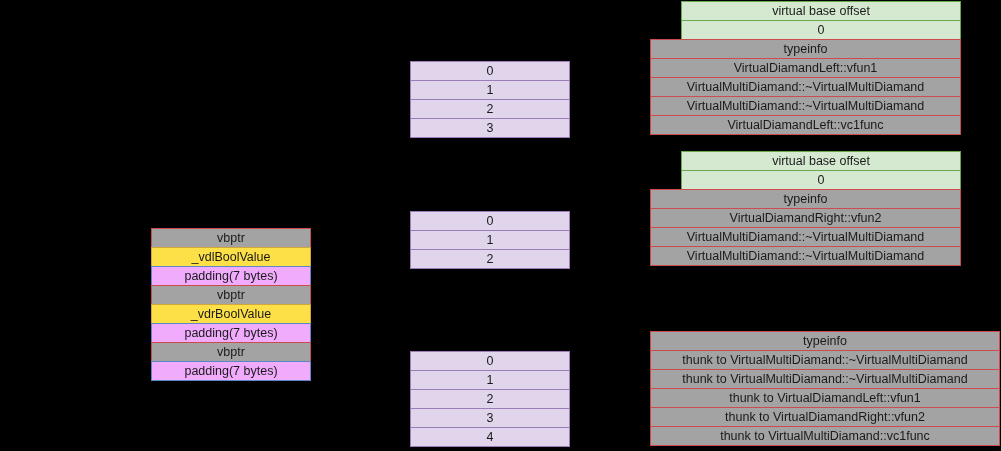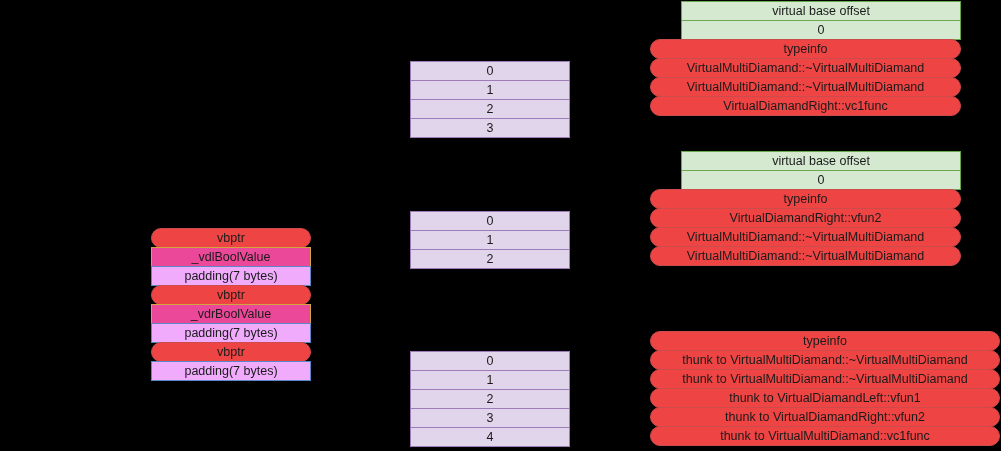--- a/index.html
+++ b/index.html
@@ -32,26 +32,25 @@
     border-top: 1px solid transparent;
     border-bottom: 1px solid transparent;
   }
   
   .c-green {
     background: #d4e9d0;
     border-color: #6aa84f;
     margin-left: 31px;
   }
   .c-pink {
-    background: #ef4444;
+    background: #a3a3a3;
     border-color: #cc4b4b;
-    border-radius: 10px;
   }
   .c-yellow {
-    background: #ec4899;
+    background: #fde047;
     border-color: #d1a63c;
   }
   .c-blue {
     background: #f0abfc;
     border-color: #5b87c6;
   }
   .c-purple {
     background: #e0d5ea;
     border-color: #9d7cb8;
   }
@@ -90,23 +89,24 @@
     <div class="row c-purple">1</div>
     <div class="row c-purple">2</div>
     <div class="row c-purple">3</div>
     <div class="row c-purple">4</div>
   </div>
 
 <div class="table" style="left:650px; top:1px; width:311px;" id="vtable-0">
     <div class="row c-green">virtual base offset</div>
     <div class="row c-green">0</div>
     <div class="row c-pink">typeinfo</div>
+    <div class="row c-pink">VirtualDiamandLeft::vfun1</div>
     <div class="row c-pink">VirtualMultiDiamand::~VirtualMultiDiamand</div>
     <div class="row c-pink">VirtualMultiDiamand::~VirtualMultiDiamand</div>
-    <div class="row c-pink">VirtualDiamandRight::vc1func</div>
+    <div class="row c-pink">VirtualDiamandLeft::vc1func</div>
   </div>
 <div class="table" style="left:650px; top:151px; width:311px;" id="vtable-1">
     <div class="row c-green">virtual base offset</div>
     <div class="row c-green">0</div>
     <div class="row c-pink">typeinfo</div>
     <div class="row c-pink">VirtualDiamandRight::vfun2</div>
     <div class="row c-pink">VirtualMultiDiamand::~VirtualMultiDiamand</div>
     <div class="row c-pink">VirtualMultiDiamand::~VirtualMultiDiamand</div>
   </div>
 <div class="table" style="left:650px; top:331px; width:350px;" id="vtable-2">

